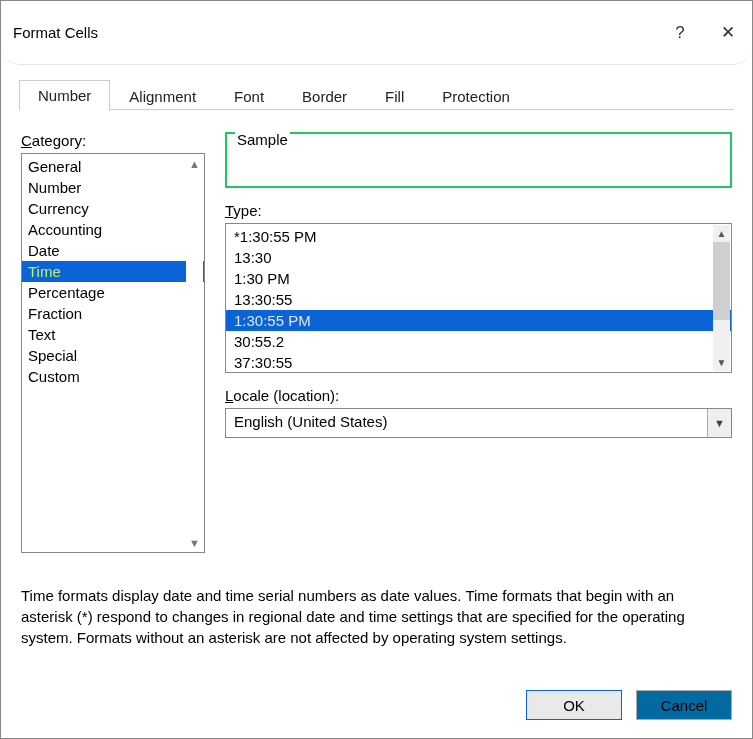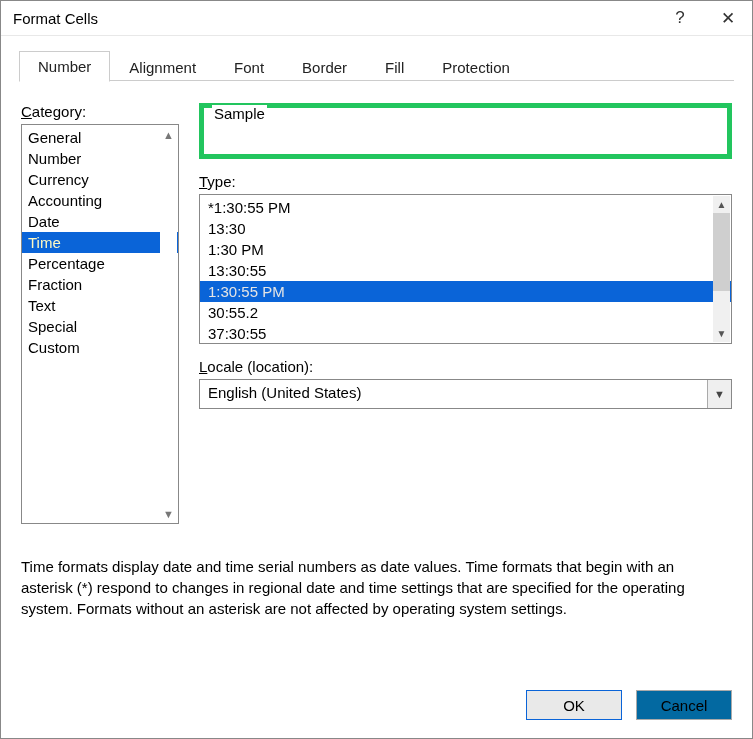--- a/index.html
+++ b/index.html
@@ -13,25 +13,26 @@
   .window {
     width: 753px;
     height: 739px;
     border: 1px solid #888;
     background: #fff;
     display: flex;
     flex-direction: column;
   }
   
   .titlebar {
-    height: 35px;
+    height: 64px;
     display: flex;
     align-items: center;
     padding: 0 0 0 12px;
     border-bottom: 1px solid #e8e8e8;
+    border-radius: 19px;
   }
   .titlebar .title {
     flex: 1;
     font-size: 15px;
   }
   .titlebar .tb-btn {
     width: 48px;
     height: 46px;
     display: flex;
     align-items: center;
@@ -77,21 +78,21 @@
   .body {
     flex: 1;
     padding: 22px 20px 0 20px;
     display: flex;
     flex-direction: column;
   }
   .cols {
     display: flex;
     gap: 20px;
   }
-  .col-left { width: 158px; }
+  .col-left { width: 184px; }
   .col-right { flex: 1; }
 
   .field-label {
     font-size: 15px;
     margin-bottom: 4px;
   }
   .underline-first::first-letter { text-decoration: underline; }
 
   .listbox {
     border: 1px solid #888;
@@ -104,40 +105,40 @@
     padding: 2px 0;
   }
   .listbox .item {
     padding: 0 6px;
     line-height: 21px;
     font-size: 15px;
     cursor: pointer;
   }
   .listbox .item.selected {
     background: #0a64d8;
-    color: #fef9c3;
+    color: #bef264;
   }
   .listbox .scrollbar {
     position: absolute;
     right: 1px; top: 1px; bottom: 1px;
     width: 17px;
     display: flex;
     flex-direction: column;
     justify-content: space-between;
     background: #fff;
   }
   .sb-arrow {
     width: 17px; height: 17px;
     display: flex; align-items: center; justify-content: center;
     color: #777;
     font-size: 11px;
   }
 
   .sample-box {
-    border: 5px solid #22c55e;
+    border: 2px solid #22c55e;
     height: 56px;
     position: relative;
     padding: 0;
   }
   .sample-label {
     position: absolute;
     top: -3px;
     left: 8px;
     font-size: 15px;
     background: #fff;

